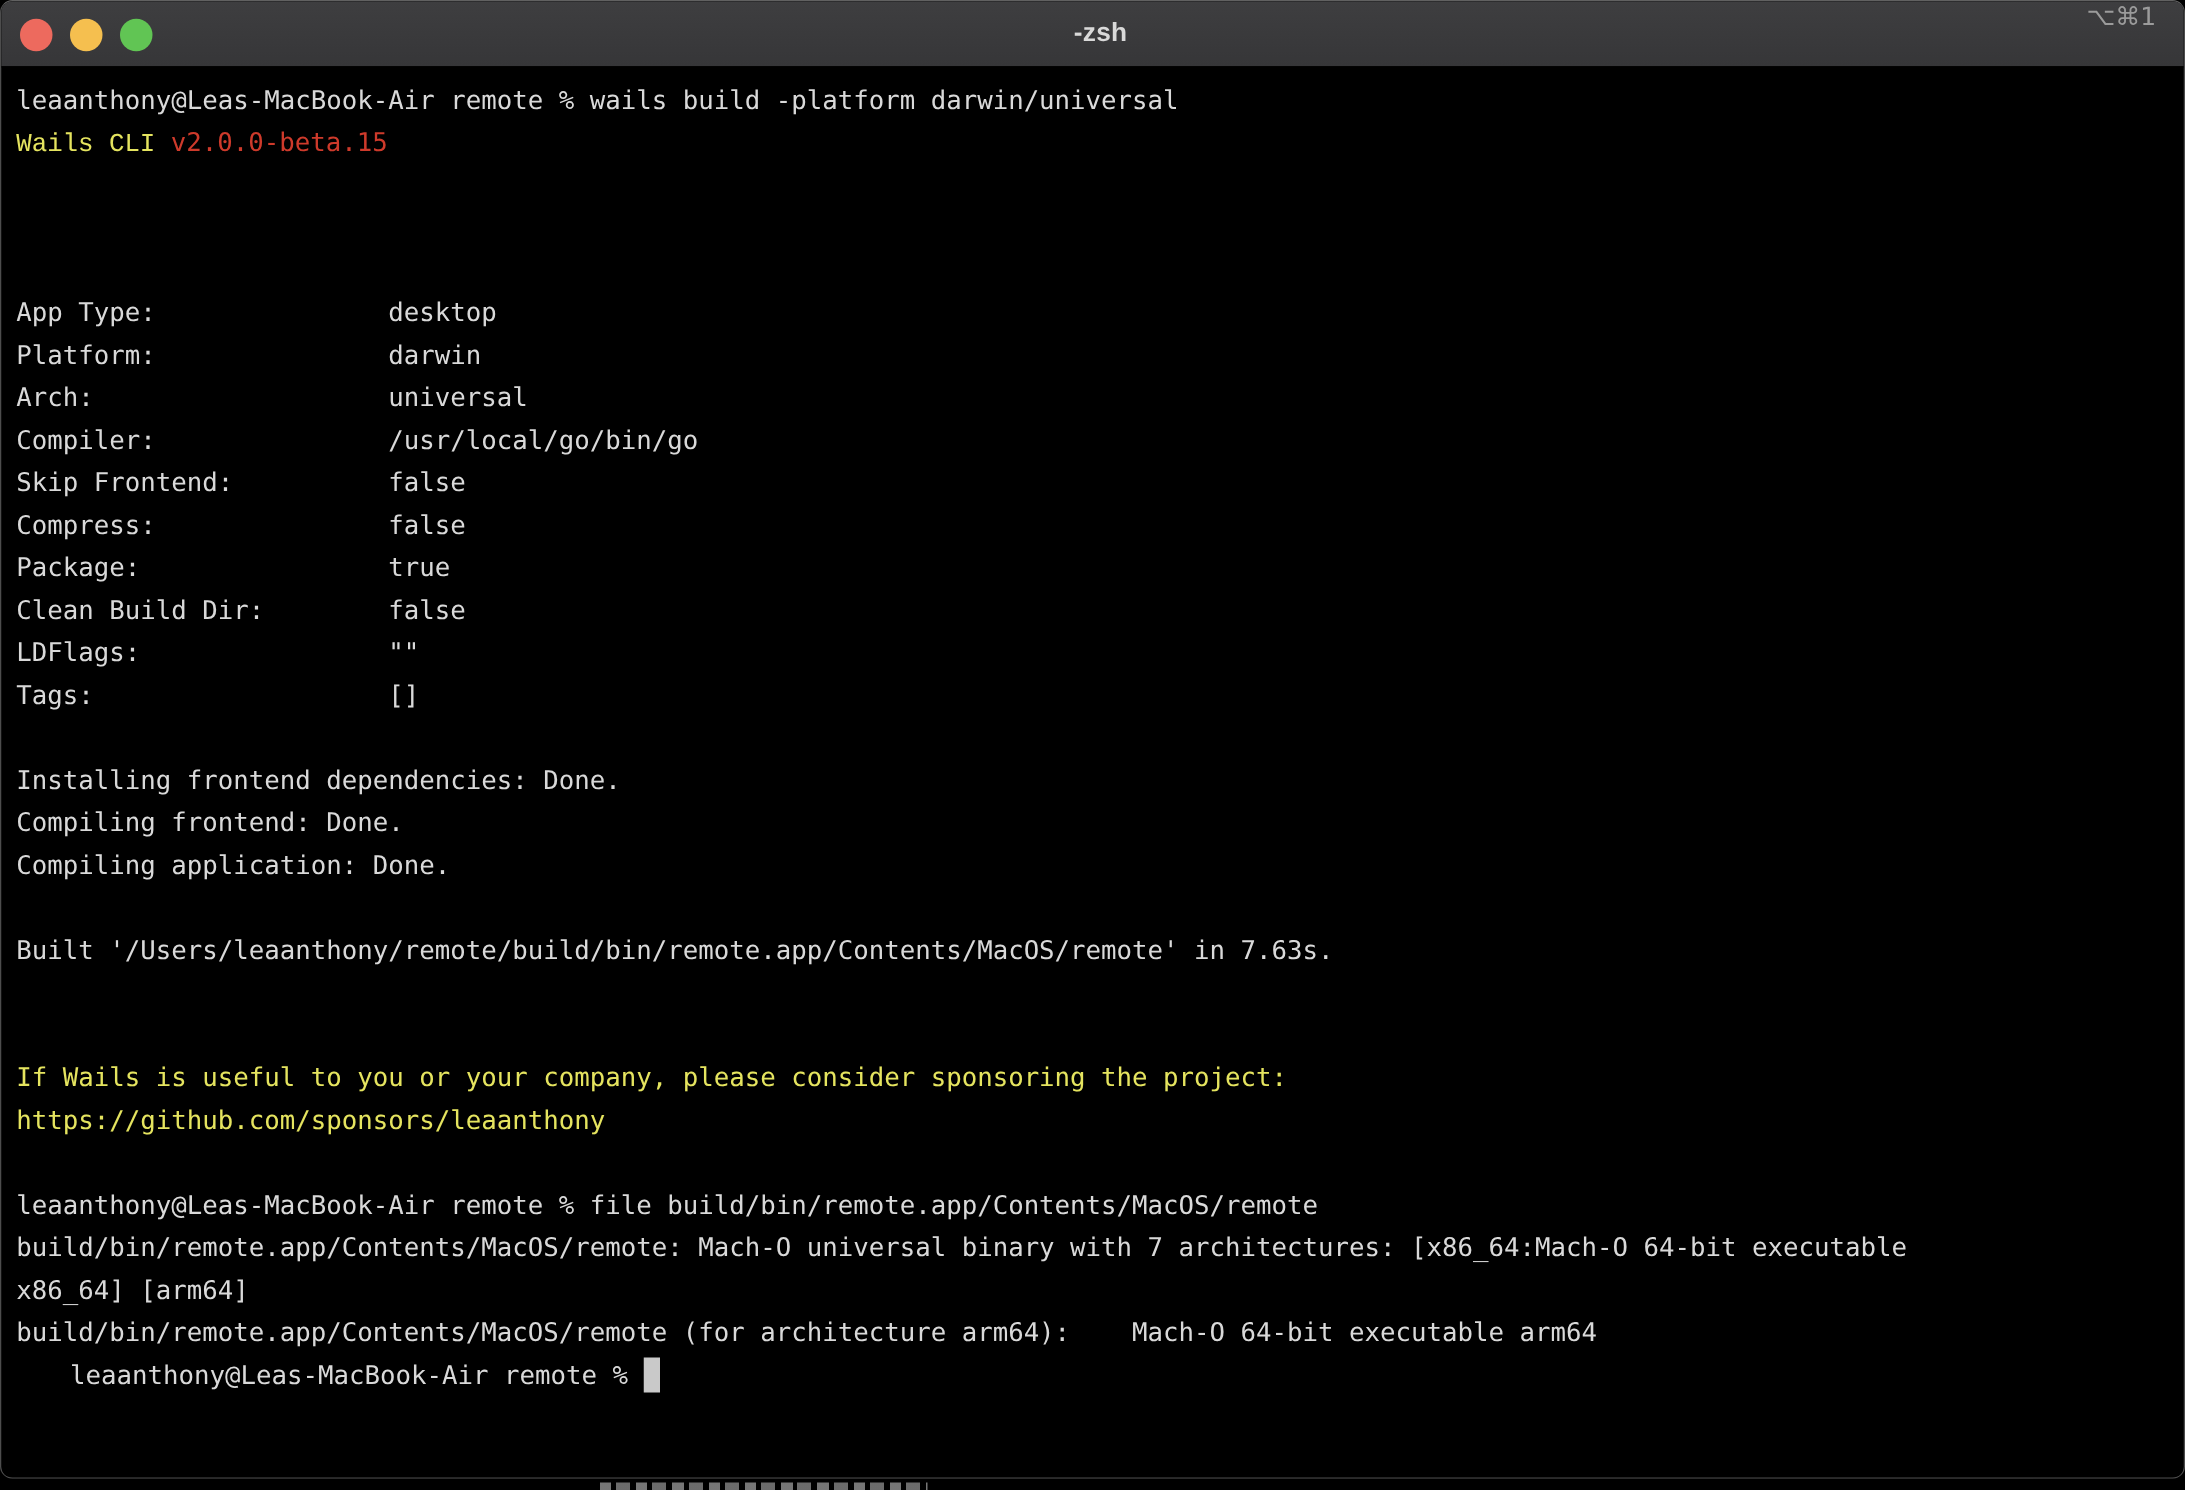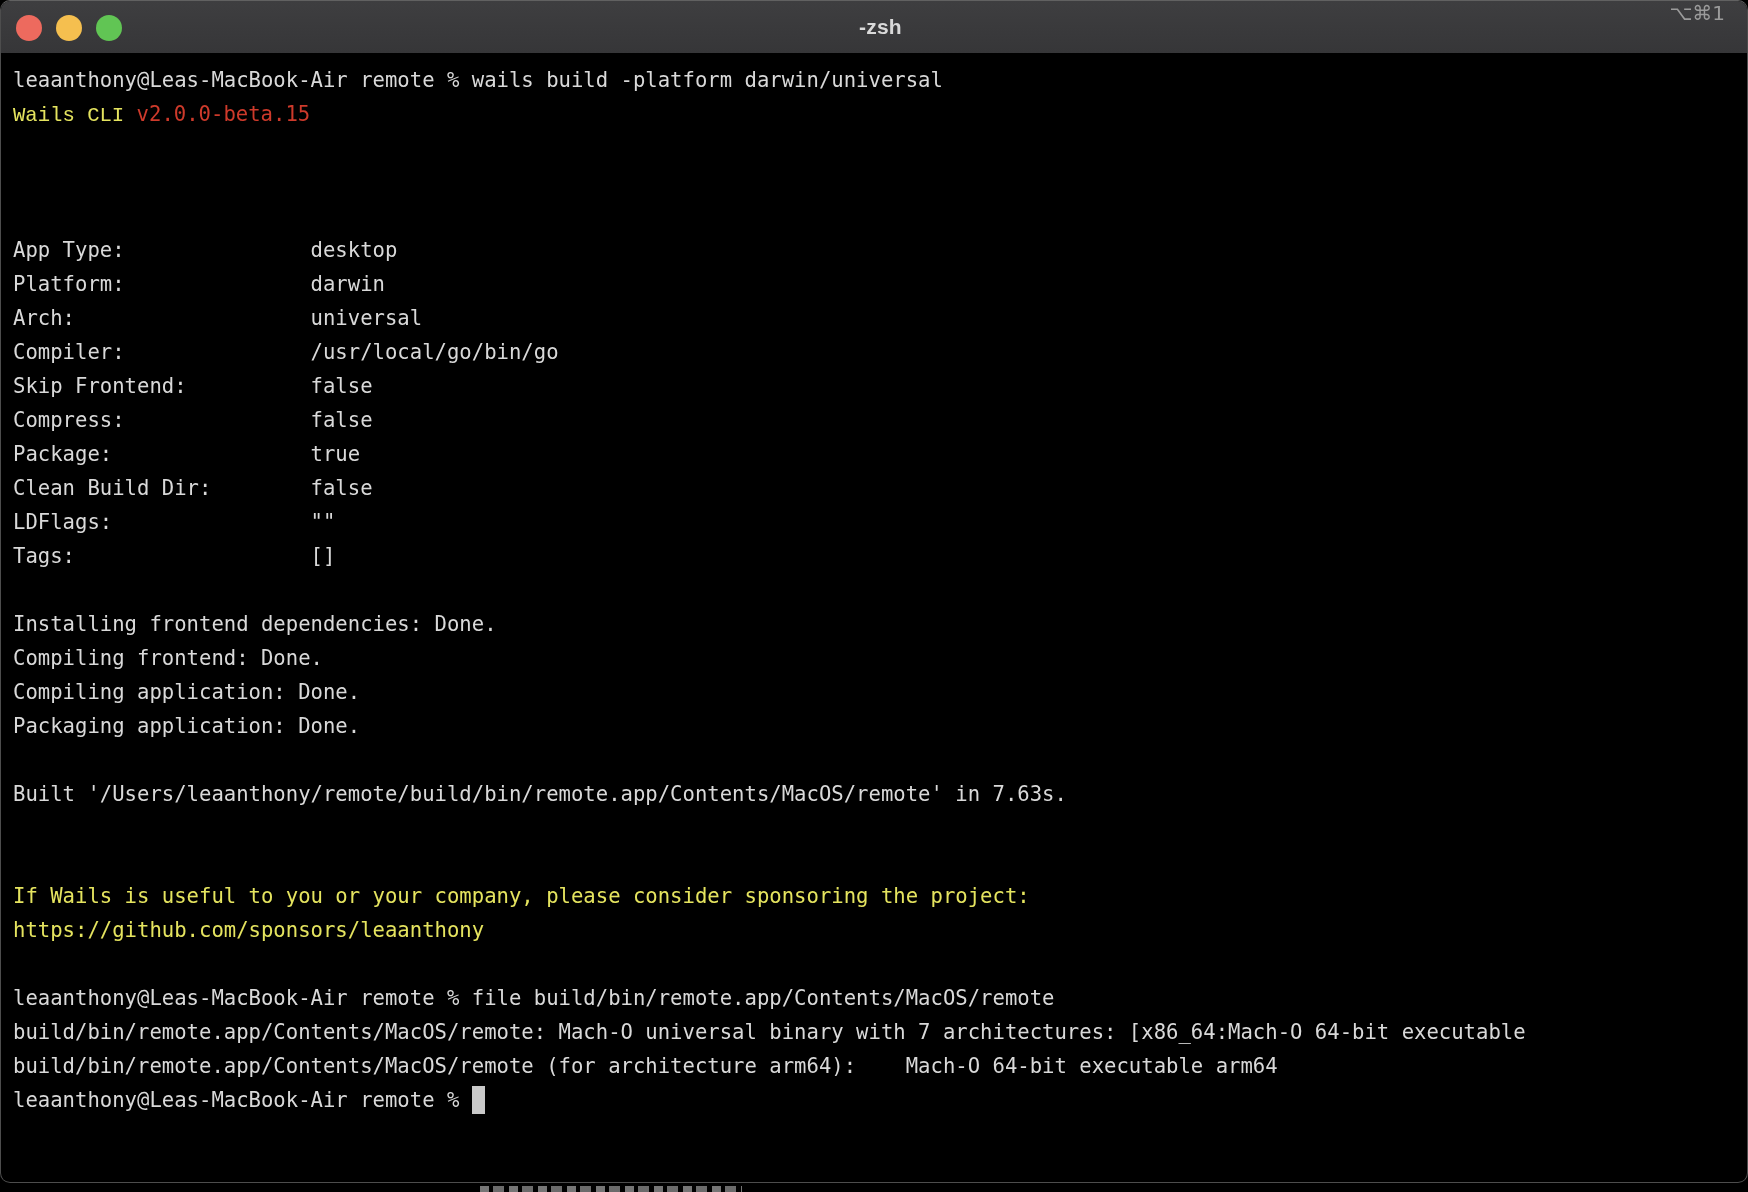--- a/index.html
+++ b/index.html
@@ -122,28 +122,28 @@
       <div class="t-line"><span style="color: var(--foreground);">Skip Frontend:          false</span></div>
       <div class="t-line"><span style="color: var(--foreground);">Compress:               false</span></div>
       <div class="t-line"><span style="color: var(--foreground);">Package:                true</span></div>
       <div class="t-line"><span style="color: var(--foreground);">Clean Build Dir:        false</span></div>
       <div class="t-line"><span style="color: var(--foreground);">LDFlags:                ""</span></div>
       <div class="t-line"><span style="color: var(--foreground);">Tags:                   []</span></div>
       <div class="t-line"></div>
       <div class="t-line"><span style="color: var(--foreground); margin-top: 36px;">Installing frontend dependencies: Done.</span></div>
       <div class="t-line"><span style="color: var(--foreground);">Compiling frontend: Done.</span></div>
       <div class="t-line"><span style="color: var(--foreground);">Compiling application: Done.</span></div>
-      <div class="t-line"><span style="color: var(--foreground);">Packaging application: Done.</span></div>
       <div class="t-line"></div>
       <div class="t-line"><span style="color: var(--foreground);">Built '/Users/leaanthony/remote/build/bin/remote.app/Contents/MacOS/remote' in 7.63s.</span></div>
       <div class="t-line"></div>
       <div class="t-line"></div>
       <div class="t-line"><span style="color: var(--yellow);">If Wails is useful to you or your company, please consider sponsoring the project:</span></div>
       <div class="t-line"><span style="color: var(--yellow); margin-top: 18px;">https://github.com/sponsors/leaanthony</span></div>
       <div class="t-line"></div>
       <div class="t-line"><span style="color: var(--foreground);">leaanthony@Leas-MacBook-Air remote % file build/bin/remote.app/Contents/MacOS/remote</span></div>
       <div class="t-line"><span style="color: var(--foreground);">build/bin/remote.app/Contents/MacOS/remote: Mach-O universal binary with 7 architectures: [x86_64:Mach-O 64-bit executable</span></div>
+      <div class="t-line"><span style="color: var(--foreground);">x86_64] [arm64]</span></div>
       <div class="t-line"><span style="color: var(--foreground);">build/bin/remote.app/Contents/MacOS/remote (for architecture arm64):    Mach-O 64-bit executable arm64</span></div>
-      <div class="t-line"><span style="color: var(--foreground);">leaanthony@Leas-MacBook-Air remote % </span><span class="cursor"></span></div>
+      <div class="t-line"><span style="color: var(--foreground); margin-left: 43px;">leaanthony@Leas-MacBook-Air remote % </span><span class="cursor"></span></div>
     </div>
 </div>
 
 <div class="behind-sliver"></div>
 
 </body></html>

